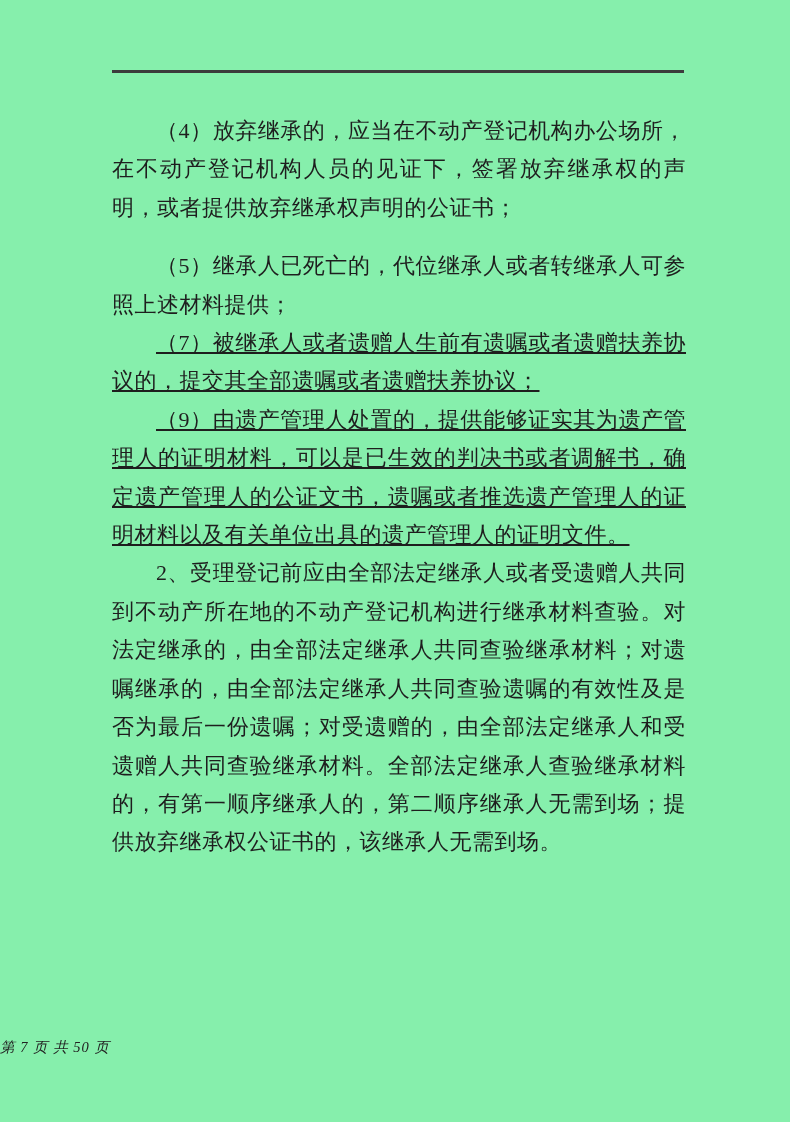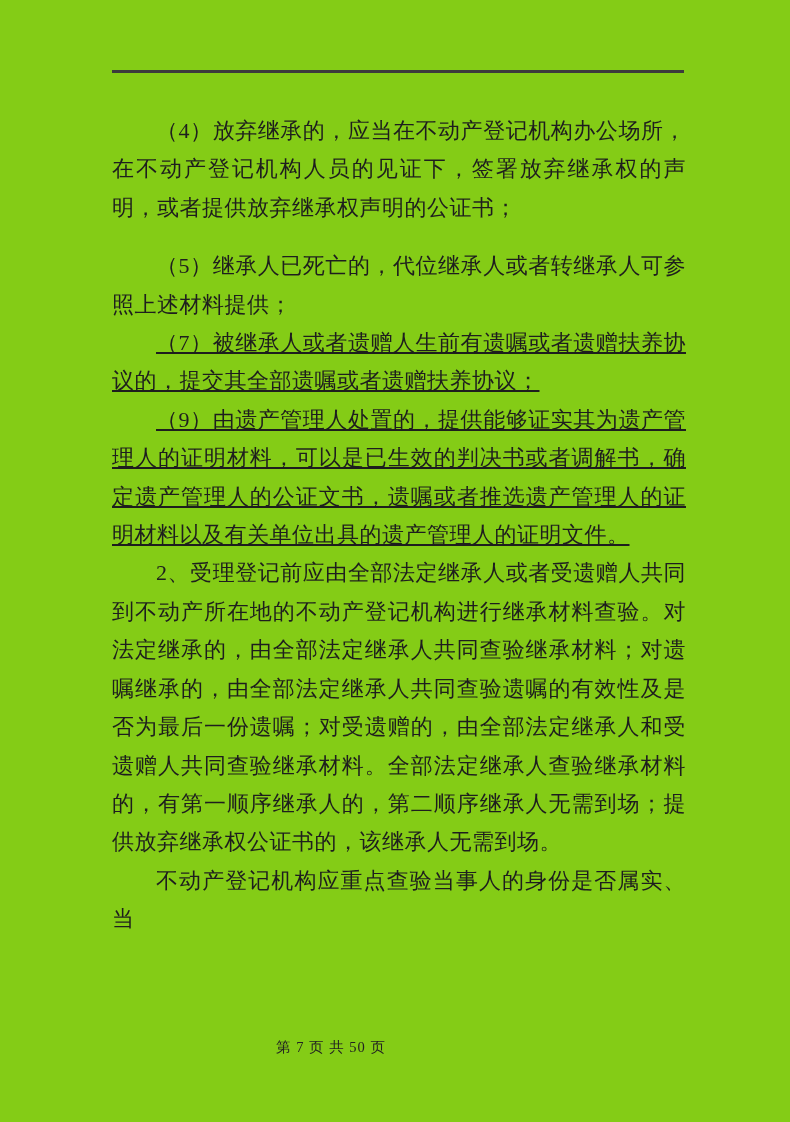--- a/index.html
+++ b/index.html
@@ -10,21 +10,21 @@
     width: 790px;
     height: 1122px;
     position: relative;
     background: #ffffff;
     font-family: "Liberation Serif", "DejaVu Serif", serif;
     overflow: hidden;
   }
   .page {
     position: absolute;
     inset: 0;
-    background: #84cc16;
+    background: #86efac;
   }
   .header-rule {
     position: absolute;
     left: 112px;
     top: 70px;
     width: 572px;
     height: 3px;
     background: linear-gradient(#2e2e2e, #6a6a6a);
   }
   .doc-body {
@@ -42,37 +42,36 @@
     text-indent: 2em;
     text-align: justify;
     letter-spacing: 0.5px;
     color: #1e1e1e;
   }
   .page-footer {
     position: absolute;
     left: 0;
     top: 1038px;
     width: 662px;
-    text-align: center;
     font-size: 14.5px;
     color: #222222;
     letter-spacing: 1px;
+    font-style: italic;
   }
 </style>
 </head>
 <body style="background: rgb(255, 255, 255);">
 
 <div class="page">
 
   <div class="header-rule" style="background: rgb(60, 60, 60);"></div>
 
   <div class="doc-body">
     <p style="color: rgb(30, 30, 30);">（4）放弃继承的，应当在不动产登记机构办公场所，在不动产登记机构人员的见证下，签署放弃继承权的声明，或者提供放弃继承权声明的公证书；</p>
     <p style="color: rgb(30, 30, 30); margin-top: 20px;">（5）继承人已死亡的，代位继承人或者转继承人可参照上述材料提供；</p>
     <p style="color: rgb(30, 30, 30); text-decoration: underline;">（7）被继承人或者遗赠人生前有遗嘱或者遗赠扶养协议的，提交其全部遗嘱或者遗赠扶养协议；</p>
     <p style="color: rgb(30, 30, 30); text-decoration: underline;">（9）由遗产管理人处置的，提供能够证实其为遗产管理人的证明材料，可以是已生效的判决书或者调解书，确定遗产管理人的公证文书，遗嘱或者推选遗产管理人的证明材料以及有关单位出具的遗产管理人的证明文件。</p>
     <p style="color: rgb(30, 30, 30);">2、受理登记前应由全部法定继承人或者受遗赠人共同到不动产所在地的不动产登记机构进行继承材料查验。对法定继承的，由全部法定继承人共同查验继承材料；对遗嘱继承的，由全部法定继承人共同查验遗嘱的有效性及是否为最后一份遗嘱；对受遗赠的，由全部法定继承人和受遗赠人共同查验继承材料。全部法定继承人查验继承材料的，有第一顺序继承人的，第二顺序继承人无需到场；提供放弃继承权公证书的，该继承人无需到场。</p>
-    <p style="color: rgb(30, 30, 30);">不动产登记机构应重点查验当事人的身份是否属实、当</p>
   </div>
 
   <div class="page-footer">第 7 页 共 50 页</div>
 
 </div>
 
 </body></html>

